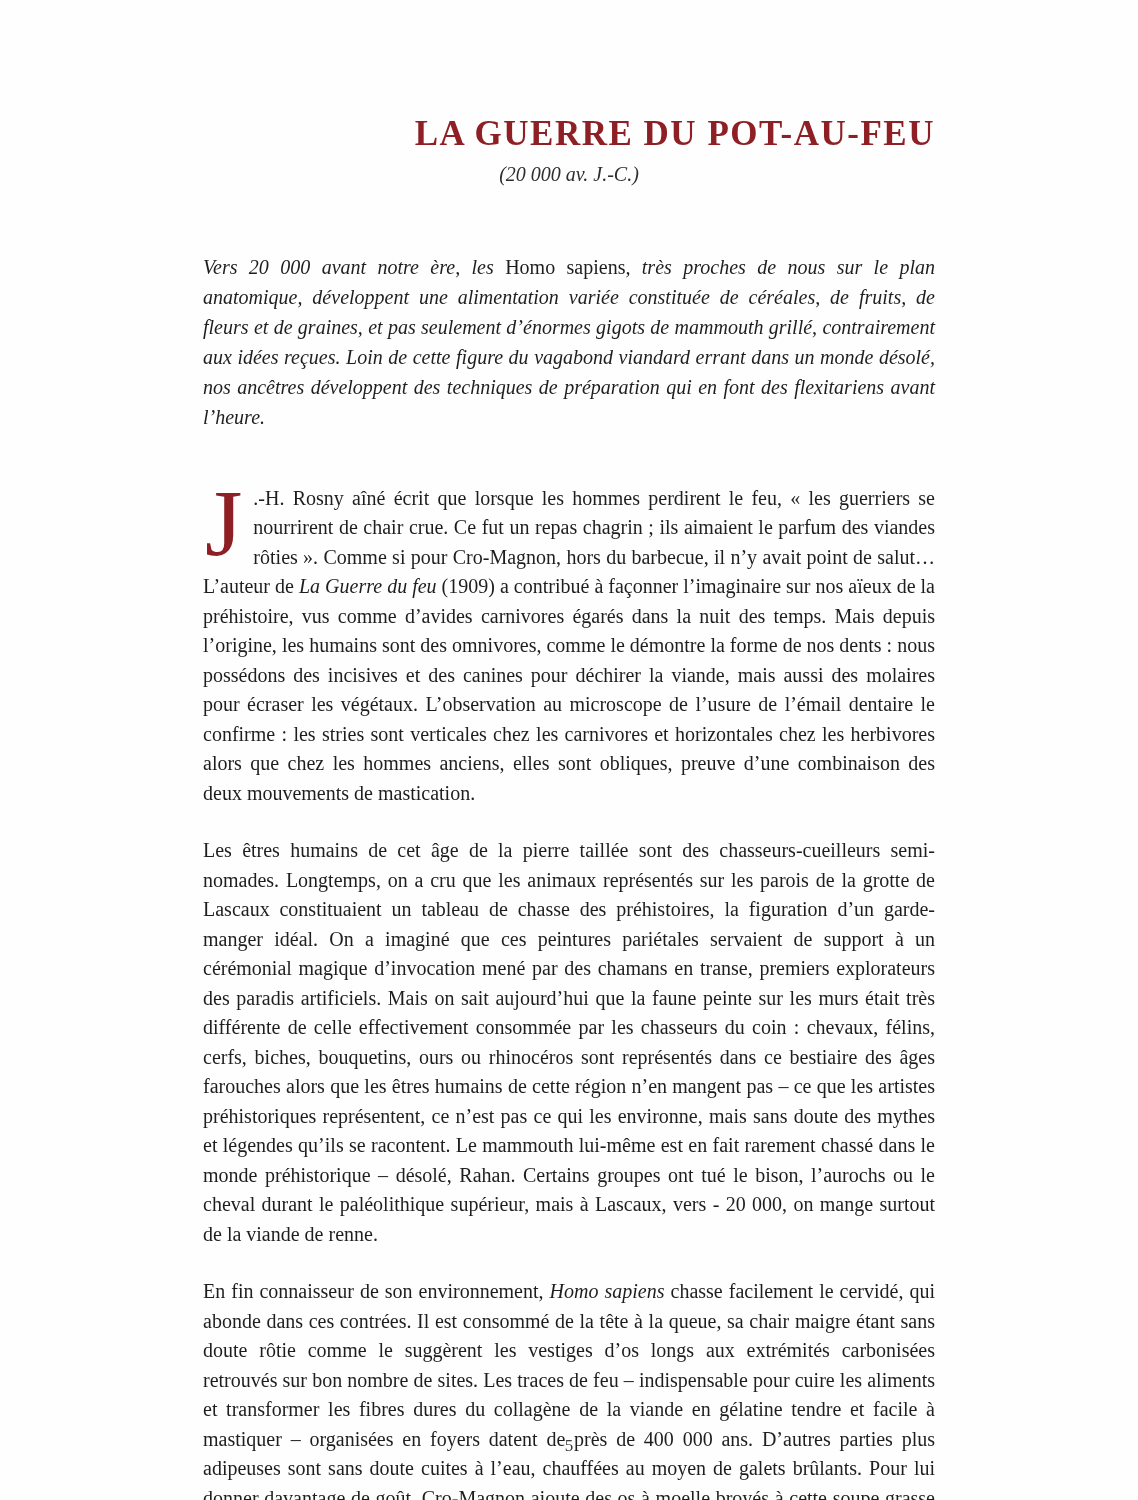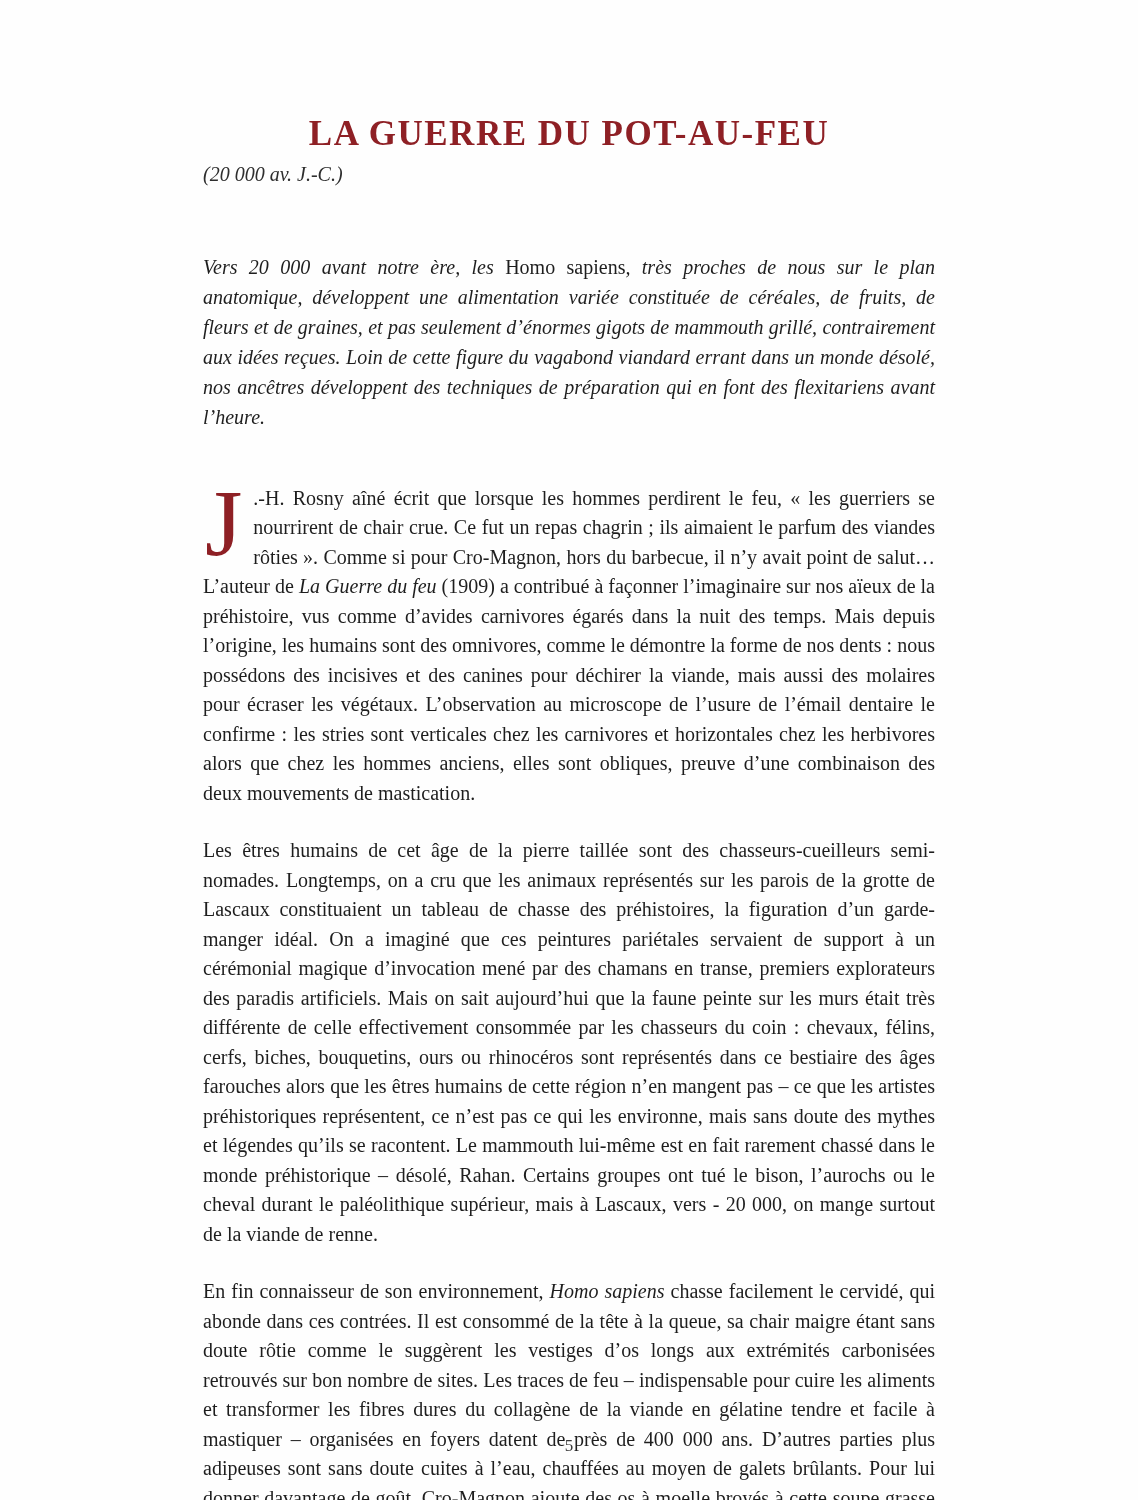--- a/index.html
+++ b/index.html
@@ -16,29 +16,30 @@
     font-family: "Liberation Serif", serif;
     color: #1e1e1e;
     overflow: hidden;
   }
   .content {
     width: 732px;
     margin: 0 auto;
     padding-top: 116px;
   }
   .title {
-    text-align: center;
+    text-align: right;
     font-size: 35px;
     font-weight: 700;
     letter-spacing: 1.5px;
     line-height: 1.05;
     color: #8e2025;
     margin: 0;
   }
   .subtitle {
+    text-align: center;
     font-style: italic;
     font-size: 20px;
     color: #2e2e2e;
     margin: 10px 0 0 0;
   }
   .intro {
     margin: 66px 0 0 0;
     font-style: italic;
     font-size: 20px;
     line-height: 30px;

